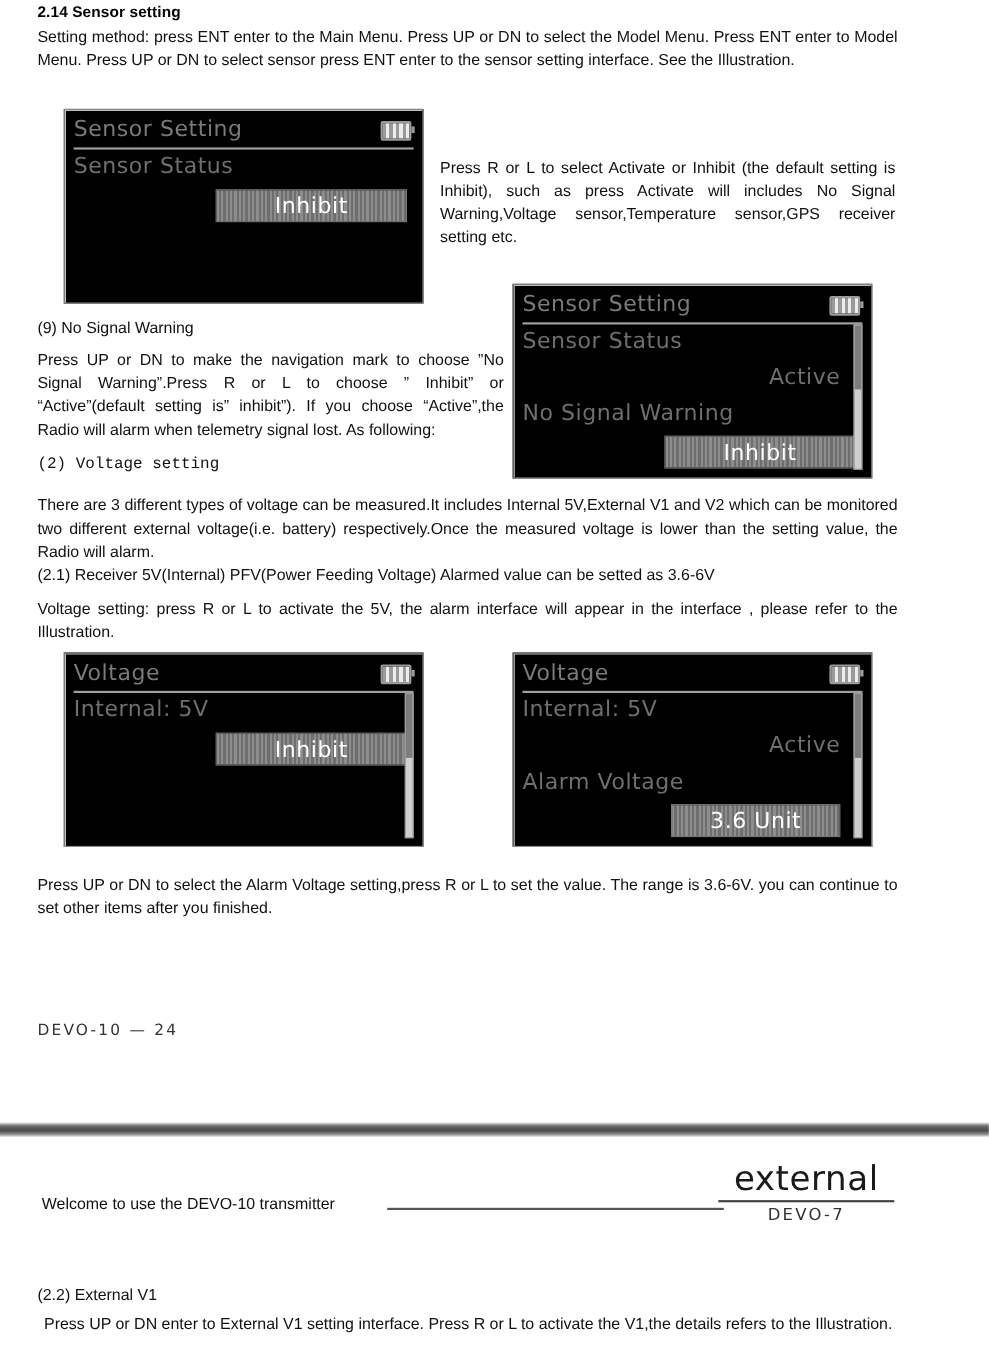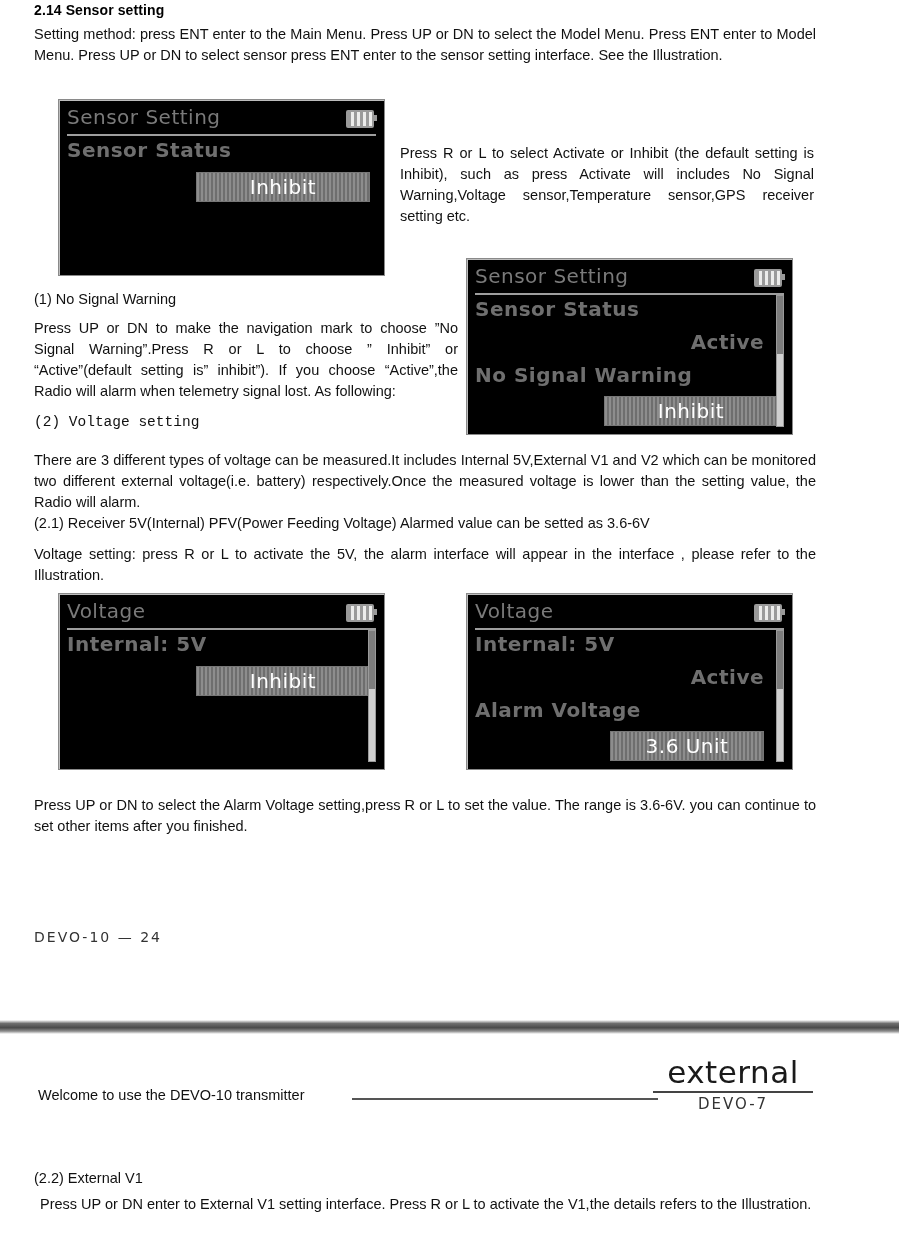--- a/index.html
+++ b/index.html
@@ -107,21 +107,20 @@
     height: 2px;
     background: #9e9e9e;
   }
   .lcd-row {
     position: absolute;
     font-family: "DejaVu Sans", sans-serif;
     font-size: 20px;
     color: #6f6f6f;
     letter-spacing: 0.5px;
     white-space: nowrap;
-    font-weight: bold;
   }
   .lcd-row.right { text-align: right; }
   .lcd-hl {
     position: absolute;
     background:
       repeating-linear-gradient(90deg, #8d8d8d 0 2px, #6e6e6e 2px 4px);
     color: #ffffff;
     font-family: "DejaVu Sans", sans-serif;
     font-size: 20px;
     letter-spacing: 0.5px;
@@ -208,21 +207,21 @@
       <div class="lcd-title">Sensor Setting</div>
       <div class="lcd-batt"></div>
       <div class="lcd-hr" style="top:29px;"></div>
       <div class="lcd-row" style="left:2px; top:33px;">Sensor Status</div>
       <div class="lcd-hl" style="left:131px; top:67px; width:172px; height:28px;">Inhibit</div>
     </div>
   </div>
 
   <div class="para p-side">Press R or L to select Activate or Inhibit (the default setting is Inhibit), such as press Activate will includes No Signal Warning,Voltage sensor,Temperature sensor,GPS receiver setting etc.</div>
 
-  <div class="para p-nsw-h">(1) No Signal Warning</div>
+  <div class="para p-nsw-h">(9) No Signal Warning</div>
   <div class="para p-nsw">Press UP or DN to make the navigation mark to choose ”No Signal Warning”.Press R or L to choose ” Inhibit” or “Active”(default setting is” inhibit”). If you choose “Active”,the Radio will alarm when telemetry signal lost. As following:</div>
 
   <div class="lcd" style="left:466px; top:258px; width:325px; height:175px;">
     <div class="lcd-inner">
       <div class="lcd-title">Sensor Setting</div>
       <div class="lcd-batt"></div>
       <div class="lcd-hr" style="top:29px;"></div>
       <div class="lcd-row" style="left:2px; top:33px;">Sensor Status</div>
       <div class="lcd-row right" style="right:22px; top:66px;">Active</div>
       <div class="lcd-row" style="left:2px; top:99px;">No Signal Warning</div>

